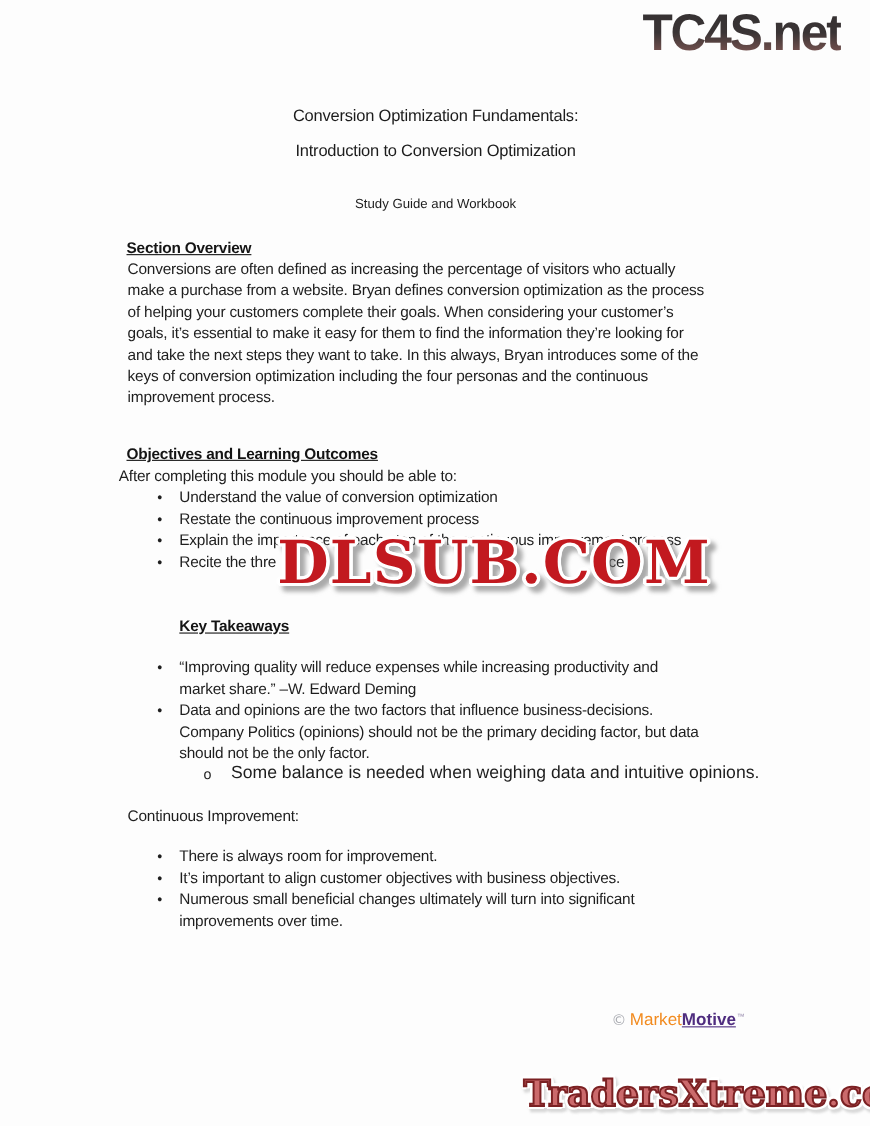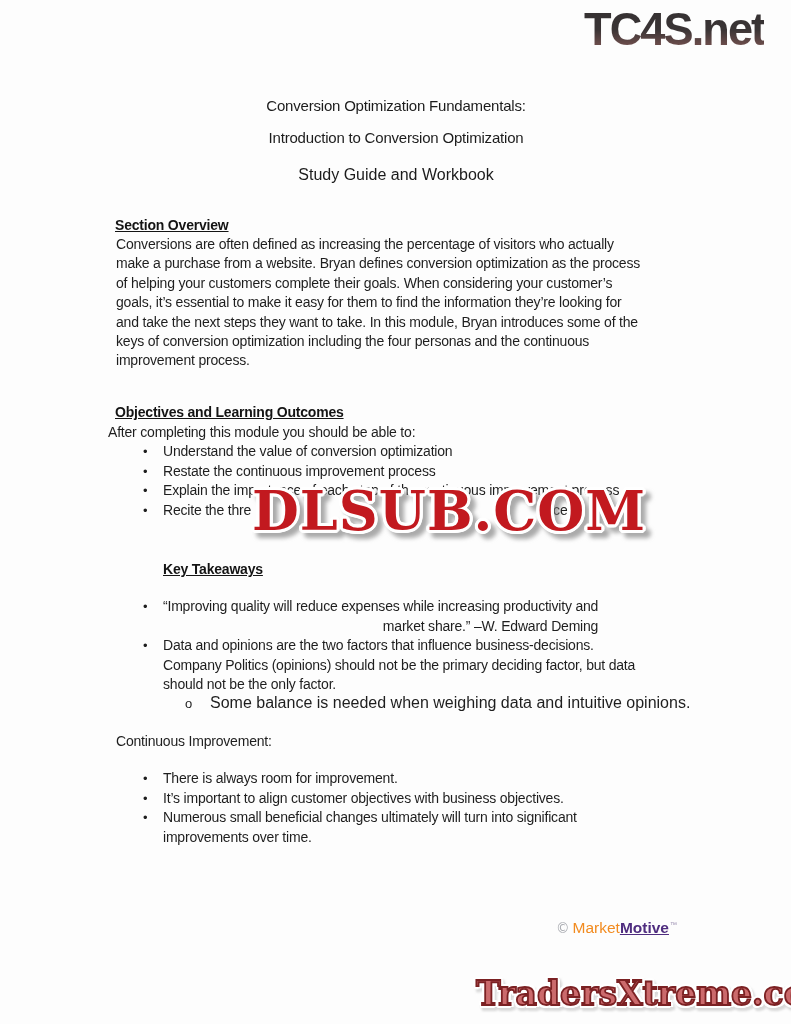--- a/index.html
+++ b/index.html
@@ -24,21 +24,21 @@
   .heading {
     font-size:14px;
     font-weight:700;
     letter-spacing:-0.2px;
     white-space:nowrap;
     color:#141414;
     text-decoration:underline;
   }
   .title-block { left:115px; top:90px; width:562px; text-align:center; }
   .title-line { font-size:15px; line-height:32px; letter-spacing:-0.2px; color:#1c1c1c; white-space:nowrap; }
-  .subtitle   { font-size:16px; line-height:24px; margin-top:9px; color:#1c1c1c; }
+  .subtitle   { font-size:12px; line-height:24px; margin-top:19px; color:#1c1c1c; }
 
   .bullet-row { display:flex; align-items:flex-start; margin-left:28px; line-height:19.6px; }
   .bullet-row .marker { width:20px; flex:0 0 20px; font-size:13px; line-height:19.6px; }
   .bullet-row .btext  { font-size:14px; letter-spacing:-0.2px; line-height:19.6px; white-space:nowrap; }
   .sub-bullet-row { display:flex; align-items:flex-start; margin-left:70px; }
   .sub-bullet-row .marker { width:25px; flex:0 0 25px; font-size:13px; line-height:19.4px; }
   .hid-gap { display:inline-block; width:290px; flex:0 0 290px; }
 
   
   .tc4s {
@@ -106,21 +106,21 @@
   <div class="title-line">Introduction to Conversion Optimization</div>
   <div class="subtitle">Study Guide and Workbook</div>
 </div>
 
 <div class="abs heading" style="left:115px; top:217px;">Section Overview</div>
 <div class="abs" style="left:116px; top:235px;">
   <div class="doc-line">Conversions are often defined as increasing the percentage of visitors who actually</div>
   <div class="doc-line">make a purchase from a website. Bryan defines conversion optimization as the process</div>
   <div class="doc-line">of helping your customers complete their goals. When considering your customer’s</div>
   <div class="doc-line">goals, it’s essential to make it easy for them to find the information they’re looking for</div>
-  <div class="doc-line">and take the next steps they want to take. In this module, Bryan introduces some of the</div>
+  <div class="doc-line">and take the next steps they want to take. In this always, Bryan introduces some of the</div>
   <div class="doc-line">keys of conversion optimization including the four personas and the continuous</div>
   <div class="doc-line">improvement process.</div>
 </div>
 
 <div class="abs heading" style="left:115px; top:404px;">Objectives and Learning Outcomes</div>
 <div class="abs doc-line" style="left:108px; top:423px;text-align:right;">After completing this module you should be able to:</div>
 <div class="abs" style="left:115px; top:442px; width:600px;">
   <div class="bullet-row">
     <span class="marker">•</span>
     <span class="btext">Understand the value of conversion optimization</span>
@@ -140,21 +140,21 @@
     <span class="btext">rocess</span>
   </div>
 </div>
 
 <div class="abs heading" style="left:115px; top:561px;padding-left:48px;">Key Takeaways</div>
 <div class="abs" style="left:115px; top:597px; width:600px;">
   <div class="bullet-row">
     <span class="marker">•</span>
     <span class="btext">
       <span style="display:block;">“Improving quality will reduce expenses while increasing productivity and</span>
-      <span style="display:block;text-align:right;">market share.” –W. Edward Deming</span>
+      <span style="display:block;">market share.” –W. Edward Deming</span>
     </span>
   </div>
 </div>
 <div class="abs" style="left:115px; top:636px; width:600px;">
   <div class="bullet-row">
     <span class="marker">•</span>
     <span class="btext">
       <span style="display:block;">Data and opinions are the two factors that influence business-decisions.</span>
       <span style="display:block;text-align:right;">Company Politics (opinions) should not be the primary deciding factor, but data</span>
       <span style="display:block;">should not be the only factor.</span>

